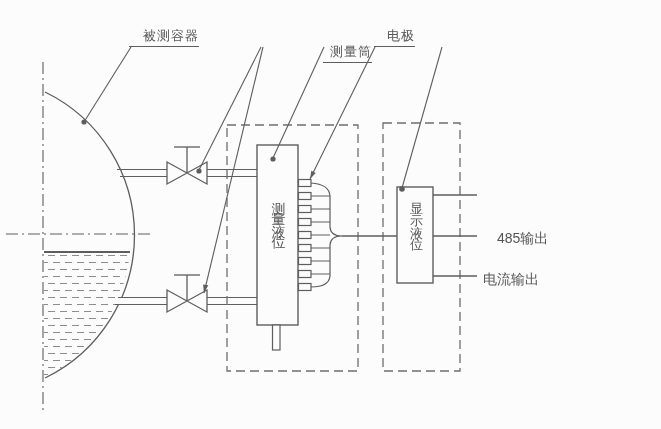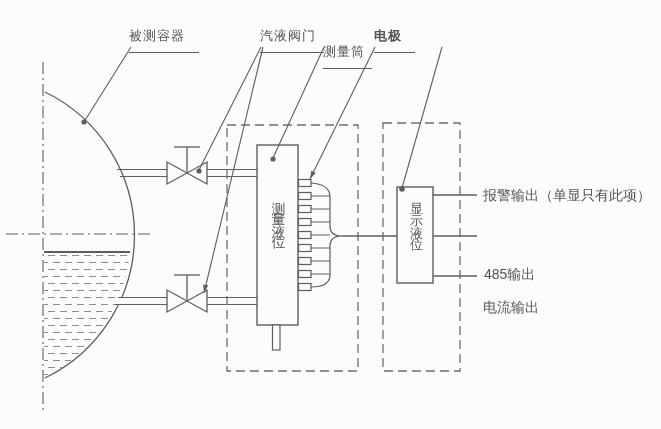--- a/index.html
+++ b/index.html
@@ -14,22 +14,22 @@
   .stage svg{position:absolute;left:0;top:0;}
   .lbl{
     position:absolute;
     font-size:13px;
     line-height:16px;
     letter-spacing:1px;
     color:var(--c-text,#555);
     white-space:nowrap;
   }
   .toplbl{
-    text-align:left;
-    padding-bottom:8px;
+    text-align:right;
+    padding-bottom:2px;
     border-bottom:1.3px solid var(--c-line,#5e5e5e);
   }
   .outlbl{
     font-size:14px;
     letter-spacing:0;
   }
   .vtext{
     position:absolute;
     writing-mode:vertical-rl;
     text-orientation:upright;
@@ -131,24 +131,22 @@
       <circle cx="84" cy="122" r="2.6"></circle>
       <circle cx="199" cy="171" r="2.6"></circle>
       <polygon points="204,293 208.3,285.2 203.1,284.6"></polygon>
       <circle cx="273" cy="159" r="2.6"></circle>
       <polygon points="310,179 315.7,172.9 311.3,170.7"></polygon>
       <circle cx="402" cy="189" r="2.8"></circle>
     </g>
   </svg>
 
   <div class="lbl toplbl" style="left:129px;top:28px;width:70px;">被测容器</div>
-  <div class="lbl toplbl" style="left:260px;top:28px;width:64px;">汽液阀门</div>
   <div class="lbl toplbl" style="left:323px;top:44px;width:49px;">测量筒</div>
-  <div class="lbl toplbl" style="left:374px;top:28px;width:41px;font-weight:bold;">电极</div>
+  <div class="lbl toplbl" style="left:374px;top:28px;width:41px;">电极</div>
 
   <div class="vtext cyl" style="left:270px;top:191px;">测量液位</div>
   <div class="vtext disp" style="left:407px;top:192px;">显示液位</div>
 
-  <div class="lbl outlbl" style="left:483px;top:187px;">报警输出（单显只有此项）</div>
-  <div class="lbl outlbl" style="left:484px;top:230px;margin-top:36px;">485输出</div>
-  <div class="lbl outlbl" style="left:483px;top:271px;margin-top:28px;">电流输出</div>
+  <div class="lbl outlbl" style="left:497px;top:230px;">485输出</div>
+  <div class="lbl outlbl" style="left:483px;top:271px;">电流输出</div>
 
 </div>
 
 </body></html>

